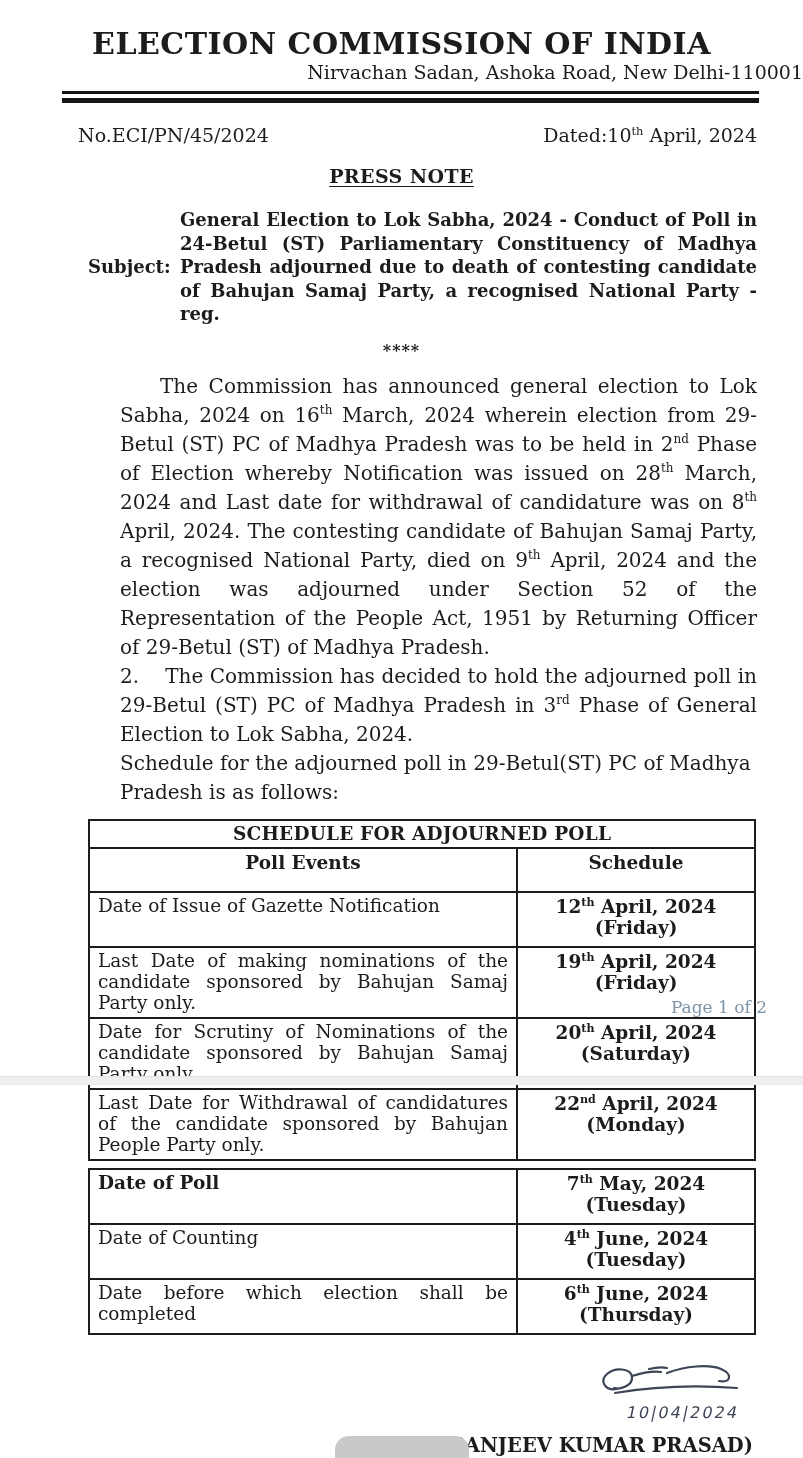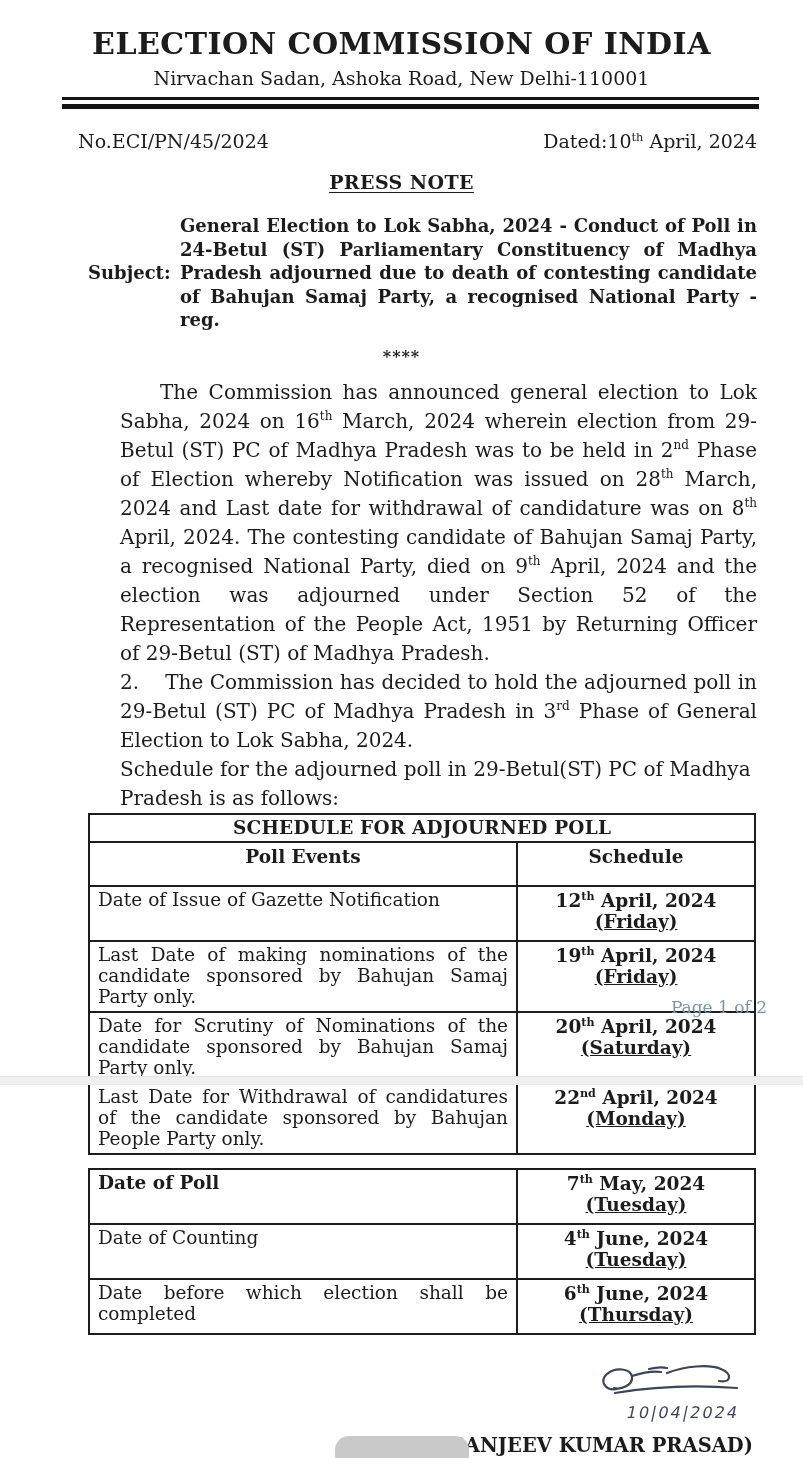--- a/index.html
+++ b/index.html
@@ -10,21 +10,21 @@
     background:#ffffff;
     overflow:hidden;
     font-family:"DejaVu Serif","Liberation Serif",serif;
     color:var(--text,#1c1c1c);
   }
   sup { font-size:60%; vertical-align:super; line-height:0; }
 
   
   .letterhead { padding-top:26px; text-align:center; }
   .lh-title { font-size:30px; font-weight:bold; letter-spacing:.5px; }
-  .lh-address { font-size:19px; margin-top:6px; }
+  .lh-address { font-size:19px; margin-top:0;text-align:right; }
   .rule { margin:8px 44px 0 62px; }
   .rule .thin  { height:3px; background:#141414; }
   .rule .gap   { height:4px; }
   .rule .thick { height:5px; background:#141414; }
 
   
   .ref-row { display:flex; justify-content:space-between;
              margin:21px 46px 0 78px; font-size:19px; }
 
   
@@ -51,21 +51,21 @@
               table-layout:fixed; font-size:18.5px; }
   table.doc col.c1 { width:428px; }
   table.doc col.c2 { width:238px; }
   table.doc td, table.doc th { border:2px solid #1d1d1d; vertical-align:top; }
   td.caption { text-align:center; font-weight:bold; padding:2px 0 3px;
                font-size:18.5px; letter-spacing:.2px; }
   th.hdr { font-weight:bold; text-align:center; padding:3px 0 18px; }
   td.event { padding:2px 8px 4px; text-align:justify; line-height:21px; }
   td.sched { text-align:center; font-weight:bold; line-height:21px;
              padding:3px 4px 8px;border-radius:19px; }
-  td.sched .day { display:block;text-decoration:underline; }
+  td.sched .day { display:block; }
   tr.bold-row td.event { font-weight:bold; }
 
   
   .page-indicator { position:absolute; top:997px; right:36px; font-size:17px;
                     color:var(--page-number,#7d95a9); }
   .page-separator { position:absolute; top:1076px; left:0; width:803px;
                     height:9px; background:var(--separator,#efefef);
                     border-top:1px solid #e2e2e2; border-bottom:1px solid #e9e9e9; }
 
   
@@ -114,21 +114,21 @@
   </div>
 
   <div class="stars">****</div>
 
   <div class="body-text">
     <p class="indent">The Commission has announced general election to Lok Sabha, 2024 on 16<sup>th</sup> March, 2024 wherein election from 29-Betul (ST) PC of Madhya Pradesh was to be held in 2<sup>nd</sup> Phase of Election whereby Notification was issued on 28<sup>th</sup> March, 2024 and Last date for withdrawal of candidature was on 8<sup>th</sup> April, 2024.  The contesting candidate of Bahujan Samaj Party, a recognised National Party, died on 9<sup>th</sup> April, 2024 and the election was adjourned under Section 52 of the Representation of the People Act, 1951 by Returning Officer of 29-Betul (ST) of Madhya Pradesh.</p>
     <p>2.&nbsp;&nbsp;&nbsp;&nbsp;The Commission has decided to hold the adjourned poll in 29-Betul (ST) PC of Madhya Pradesh in 3<sup>rd</sup> Phase of General Election to Lok Sabha, 2024.</p>
     <p class="tight">Schedule for the adjourned poll in 29-Betul(ST) PC of Madhya Pradesh is as follows:</p>
   </div>
 
-  <table class="doc" style="margin-top:0">
+  <table class="doc" style="margin-top:12px">
     <colgroup>
         <col class="c1">
         <col class="c2">
       </colgroup>
     <tbody>
       <tr>
         <td class="caption" colspan="2">SCHEDULE FOR ADJOURNED POLL</td>
       </tr>
       <tr>
         <th class="hdr">Poll Events</th>

